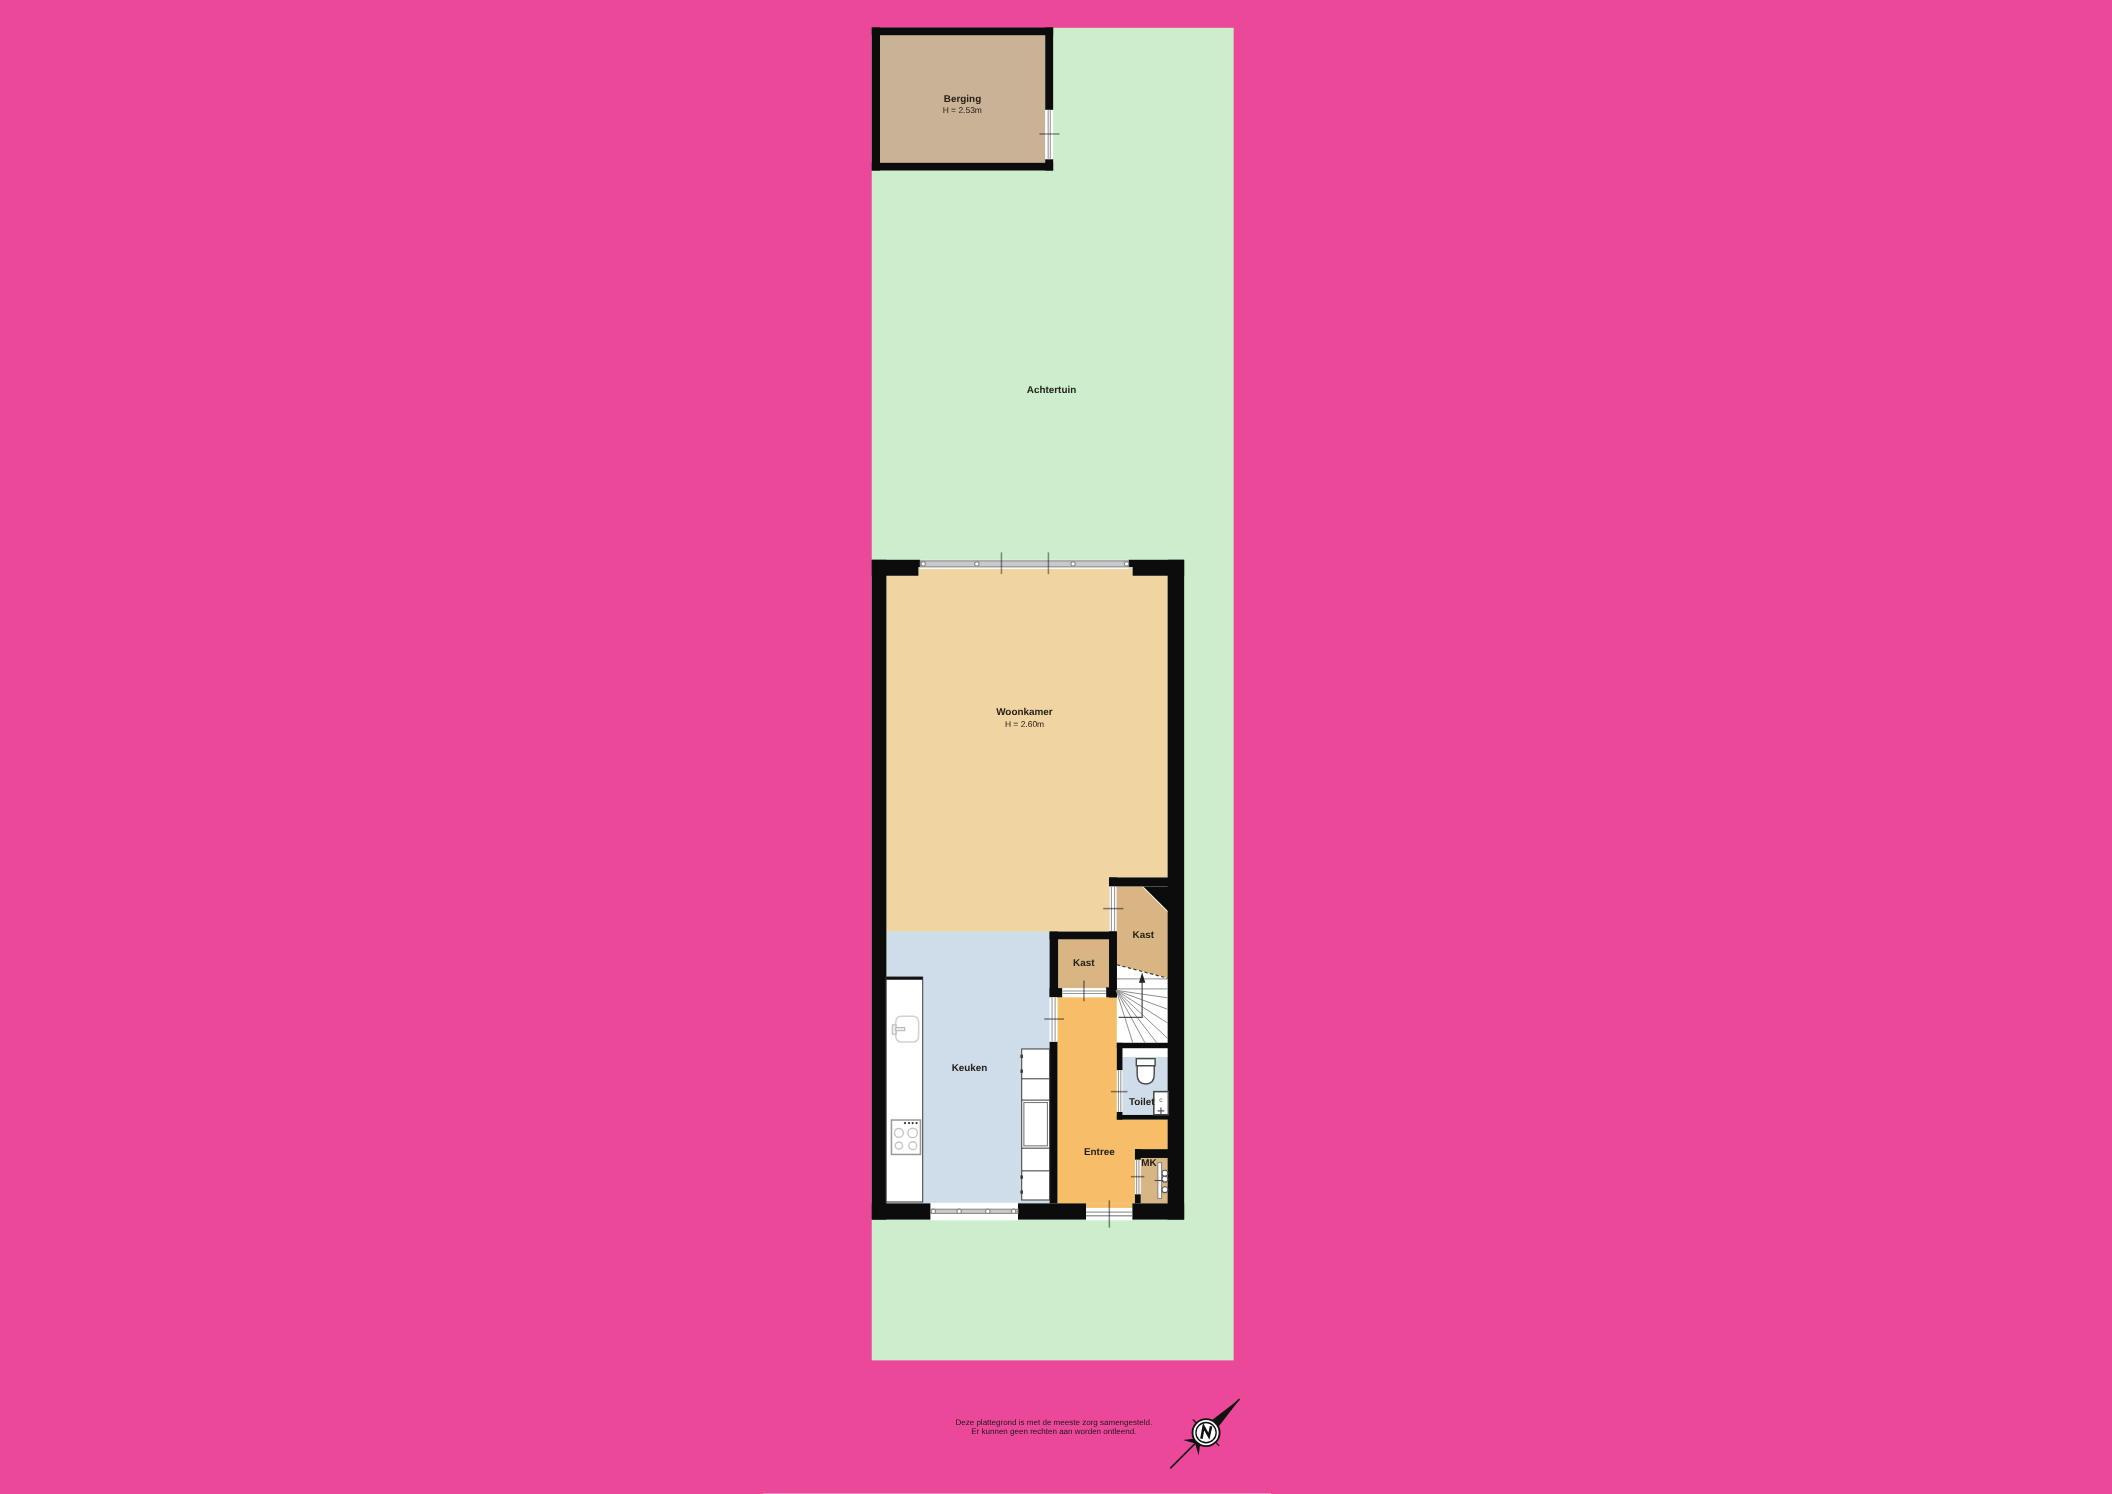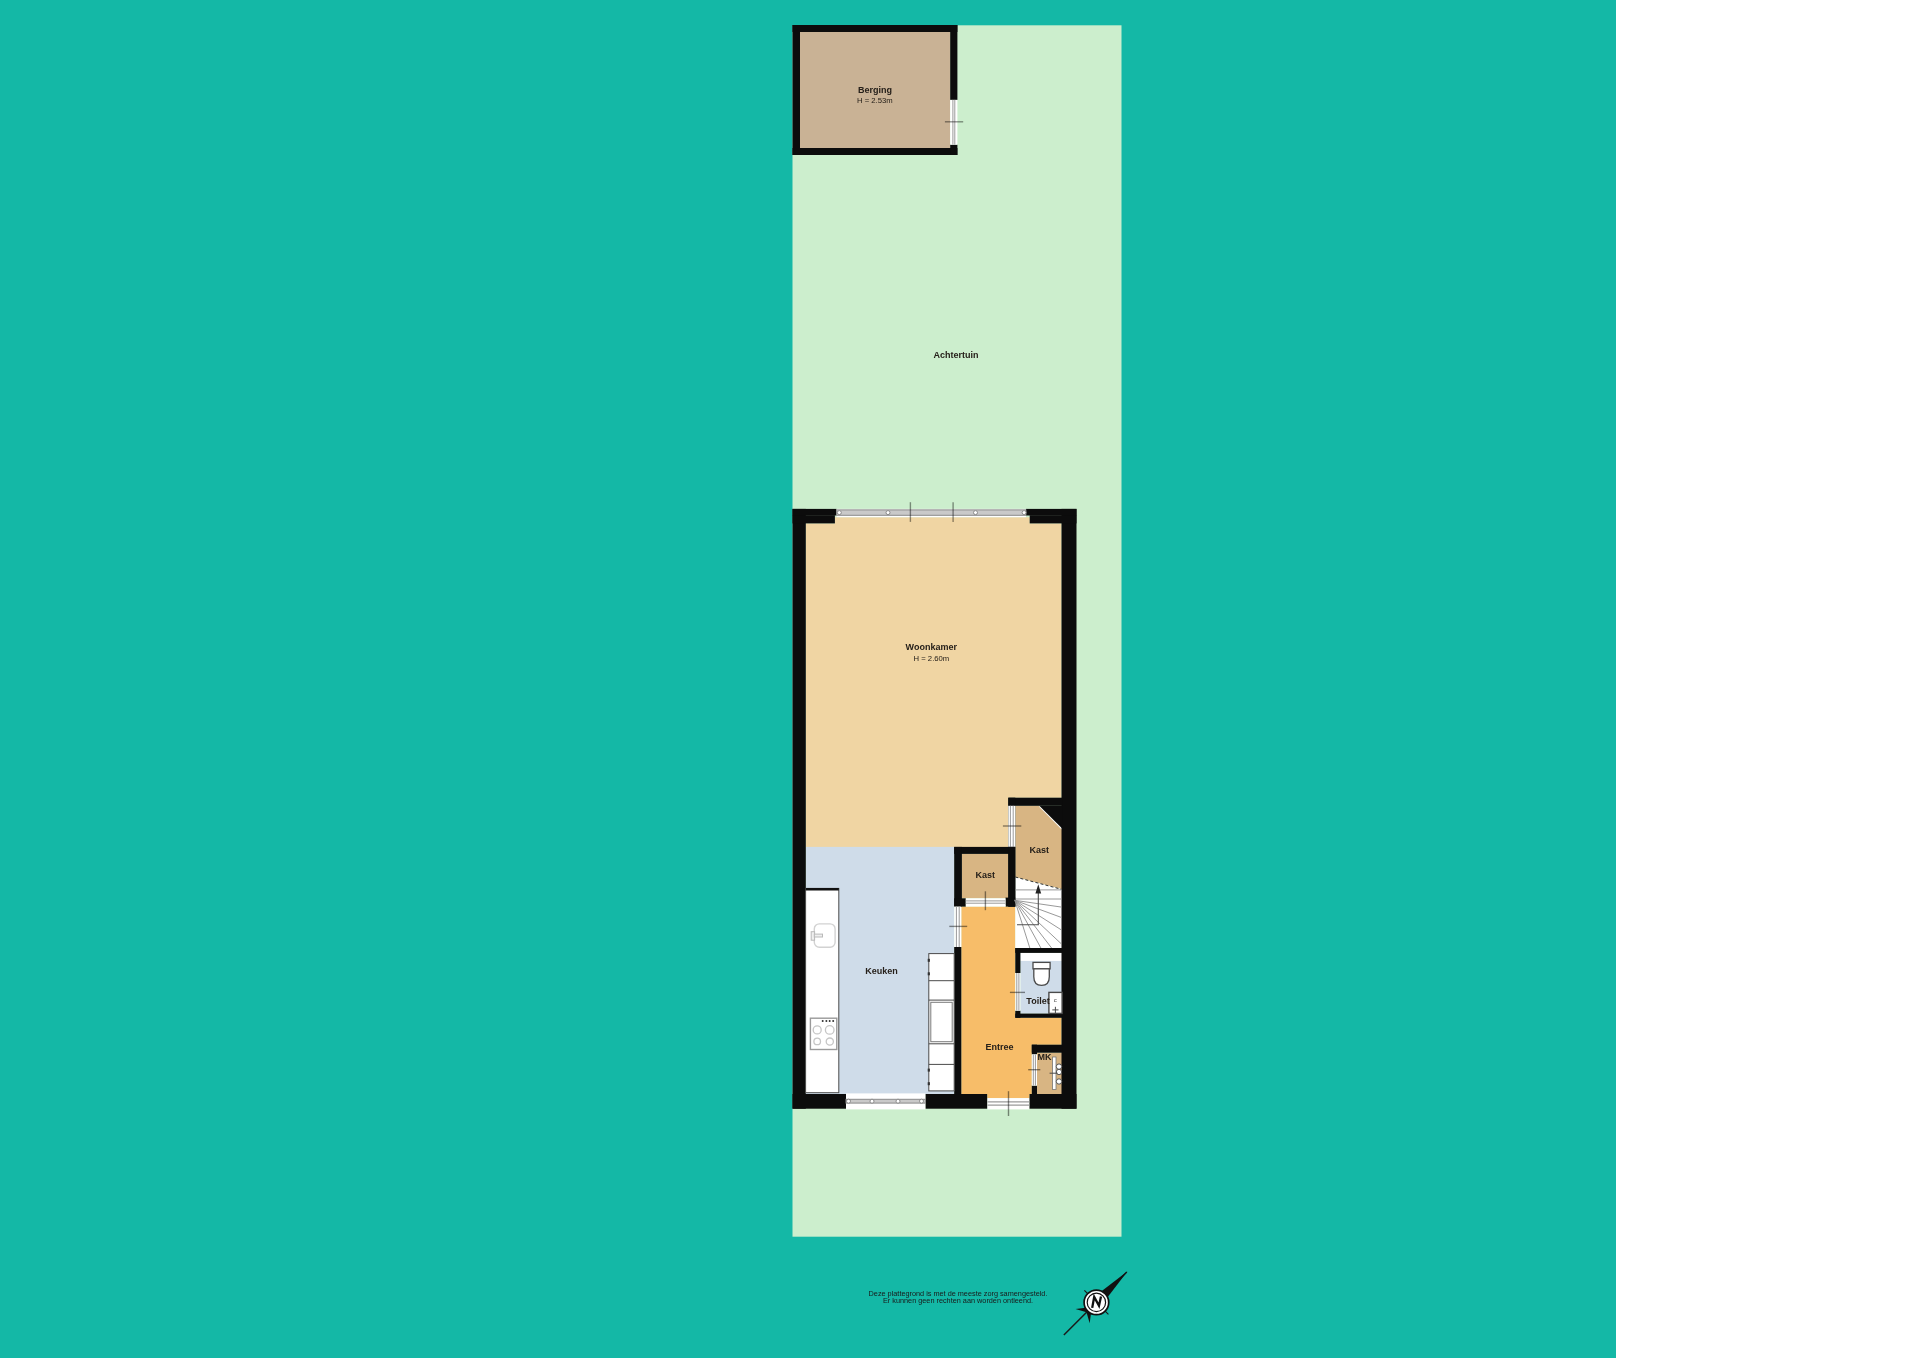--- a/index.html
+++ b/index.html
@@ -1,16 +1,16 @@
 <!DOCTYPE html>
 <html><head>
 <meta charset="utf-8">
 <style>
 html,body{margin:0;padding:0;background:#ffffff;}
-#page{position:relative;width:1616px;height:1358px;background:#14b8a6;overflow:hidden;font-family:"Liberation Sans",sans-serif;}
+#page{position:relative;width:1920px;height:1358px;background:#ec4899;overflow:hidden;font-family:"Liberation Sans",sans-serif;}
 svg{position:absolute;left:0;top:0;}
 text{font-family:"Liberation Sans",sans-serif;}
 .lbl{font-weight:bold;font-size:9px;fill:#26201a;}
 .sub{font-weight:normal;font-size:7.7px;fill:#26201a;}
 </style>
 </head>
 <body>
 <div id="page">
 <svg width="1920" height="1358" viewBox="0 0 1920 1358">
 

